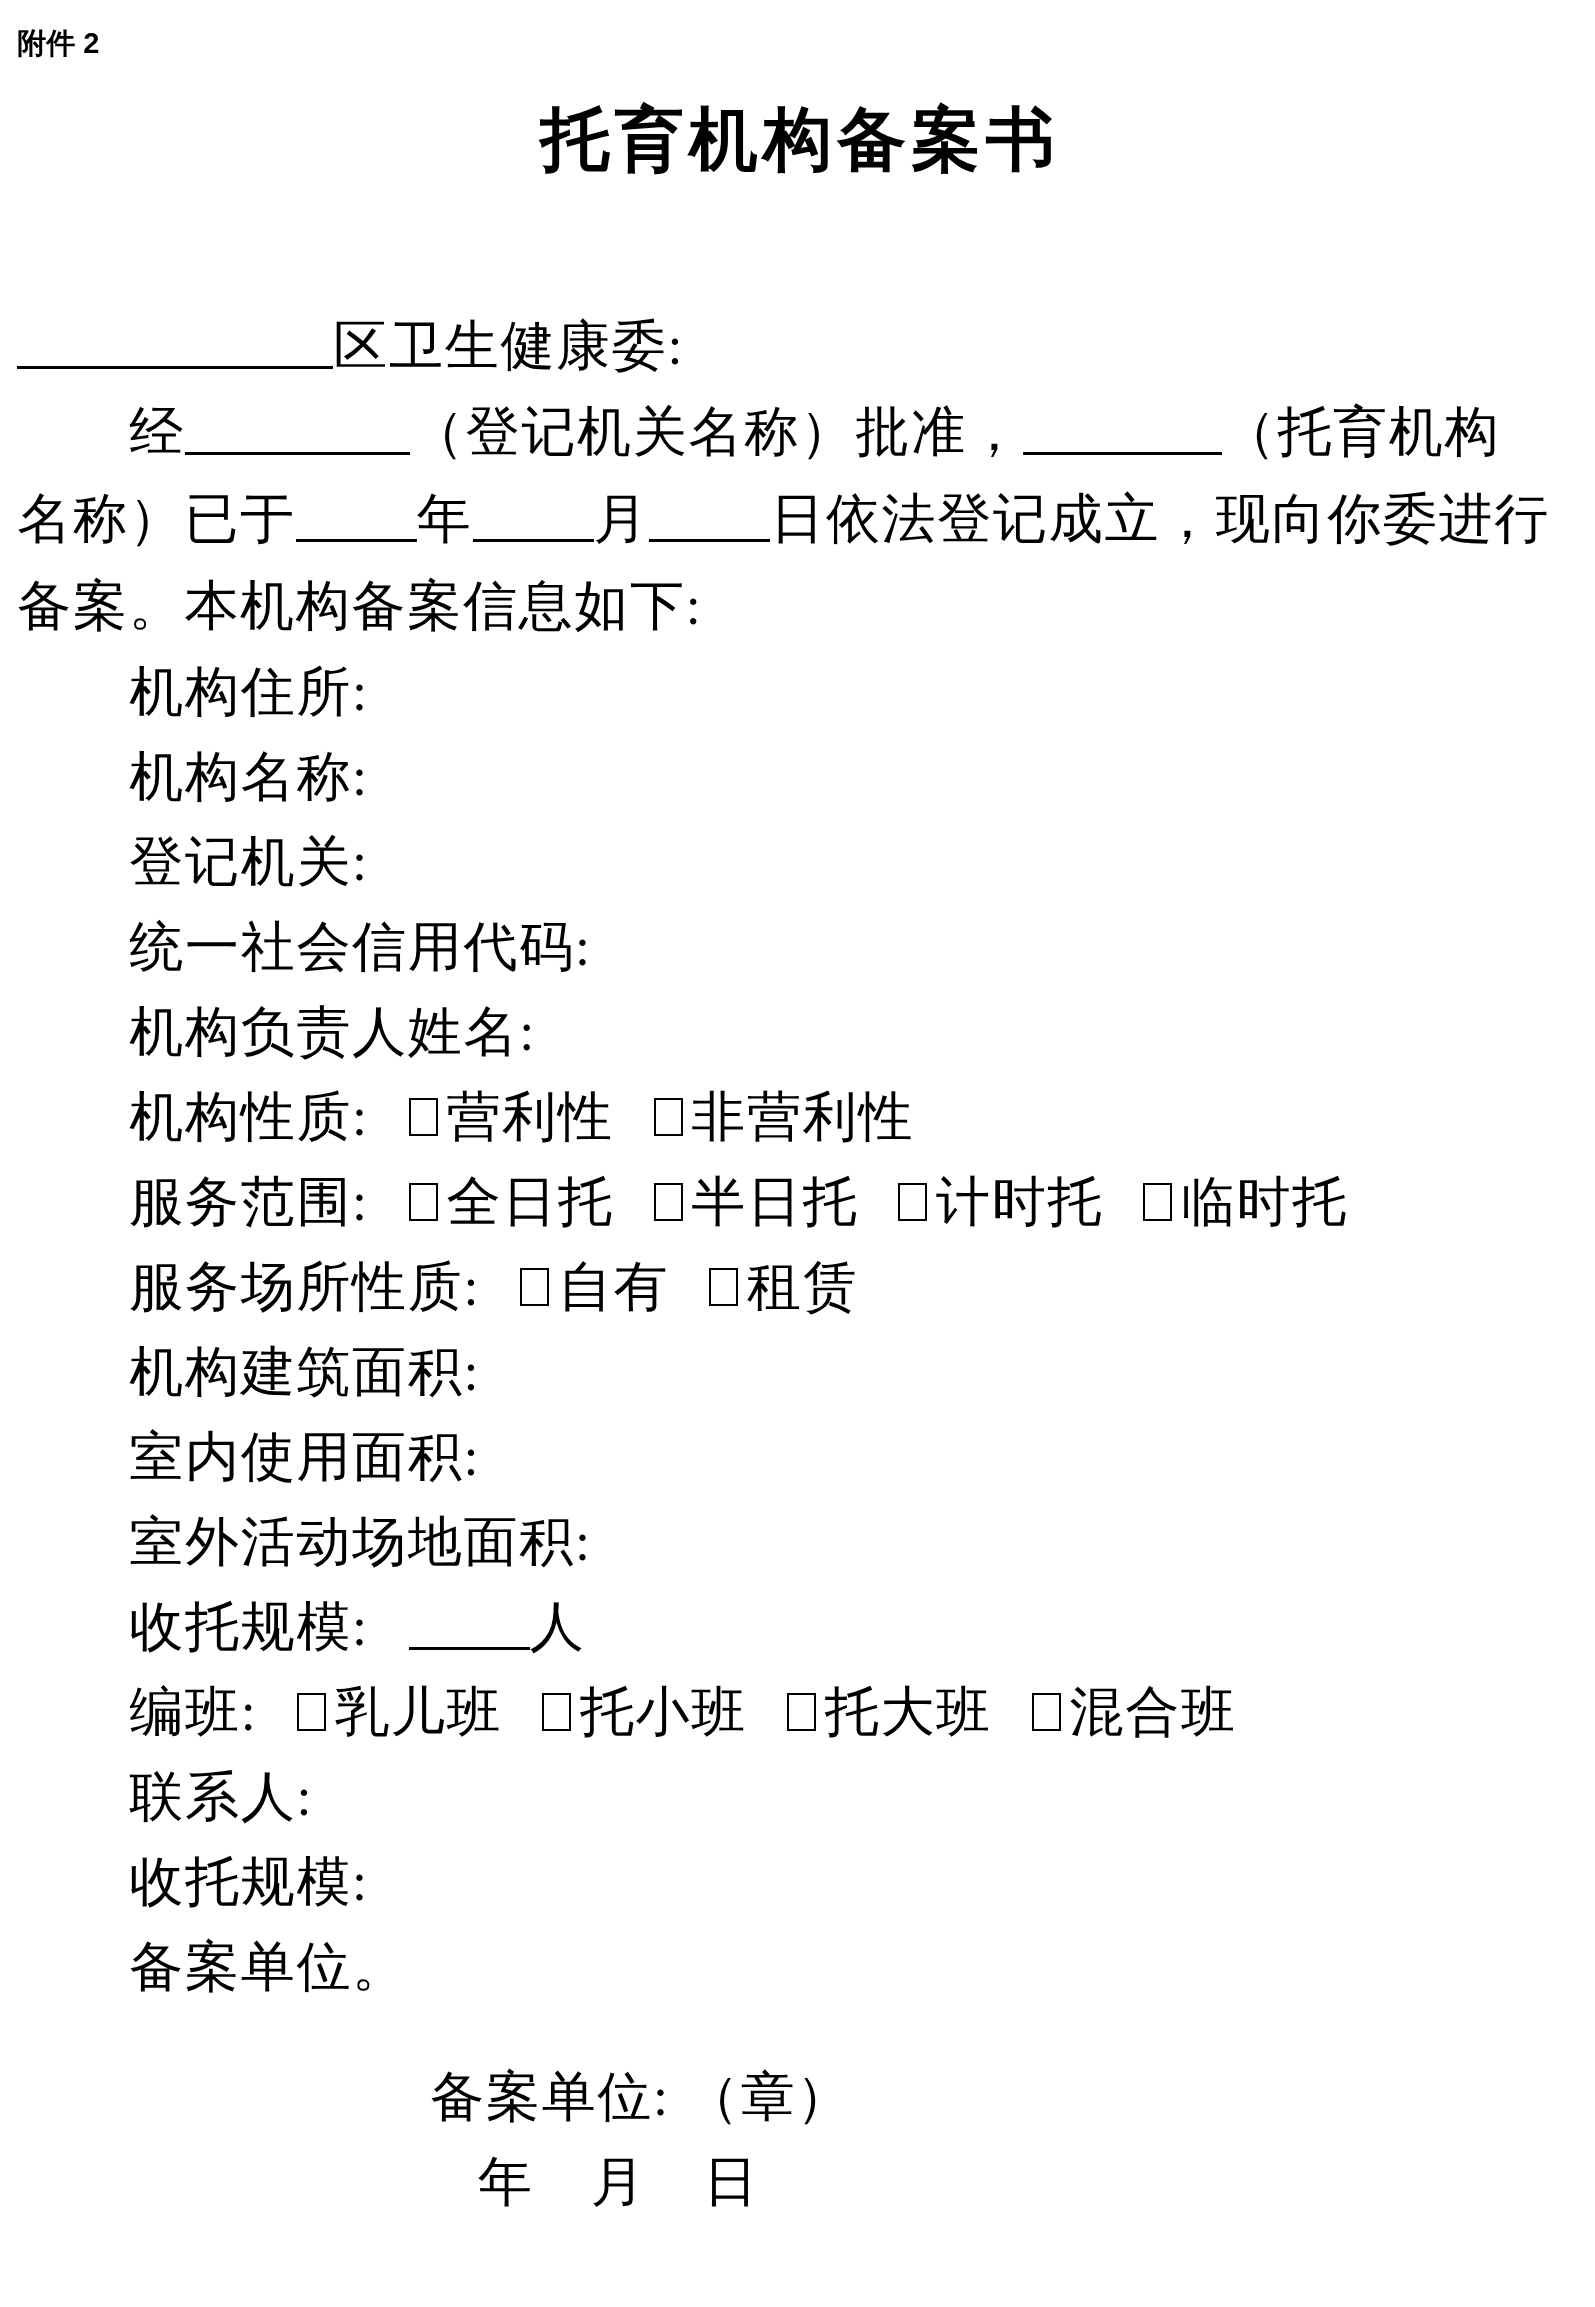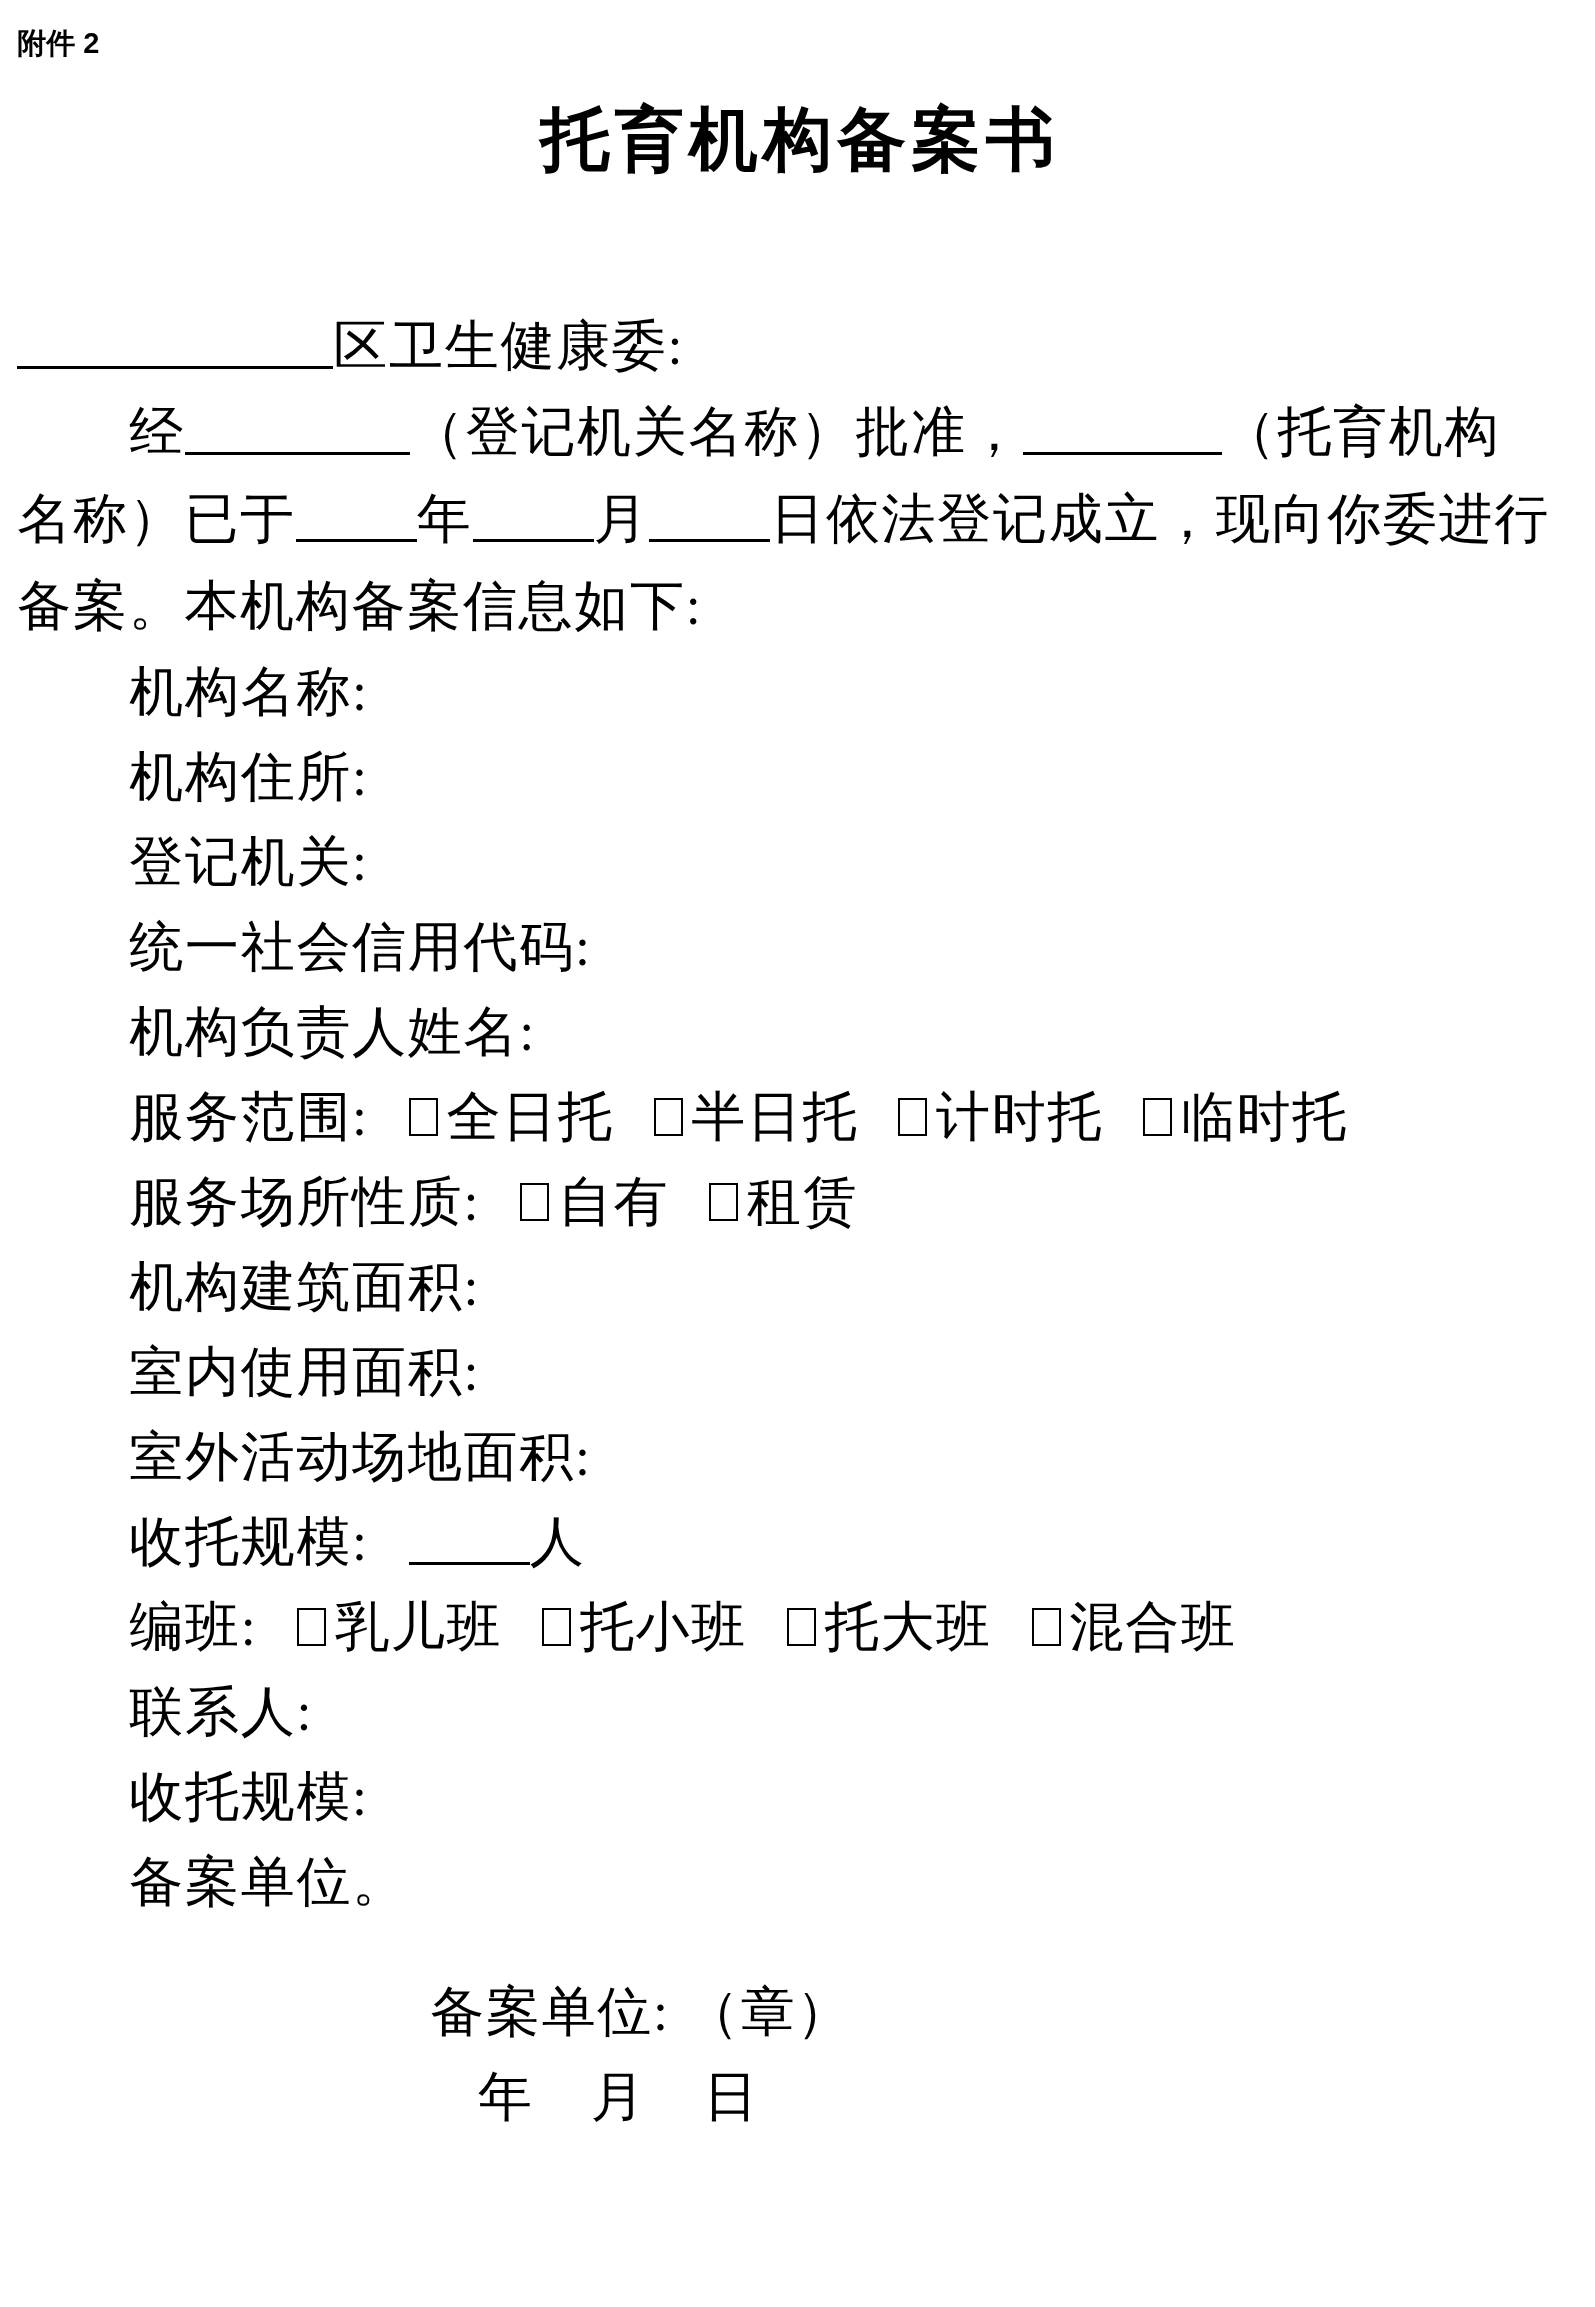--- a/index.html
+++ b/index.html
@@ -59,31 +59,32 @@
   <h1 class="title">托育机构备案书</h1>
 
   <div class="salutation bodytext"><span class="blank w365"></span><span>区卫生健康委:</span></div>
 
   <div class="para bodytext">
     <div class="pline"><span class="indent"></span><span>经</span><span class="blank w260"></span><span>（登记机关名称）批准，</span><span class="blank w230"></span><span>（托育机构</span></div>
     <div class="pline"><span>名称）已于</span><span class="blank w140"></span><span>年</span><span class="blank w140"></span><span>月</span><span class="blank w140"></span><span>日依法登记成立，现向你委进行</span></div>
     <div class="pline"><span>备案。本机构备案信息如下:</span></div>
   </div>
 
+  <div class="field bodytext"><span>机构住所:</span></div>
+
   <div class="field bodytext"><span>机构名称:</span></div>
-
-  <div class="field bodytext"><span>机构住所:</span></div>
 
   <div class="field bodytext"><span>登记机关:</span></div>
 
   <div class="field bodytext"><span>统一社会信用代码:</span></div>
 
   <div class="field bodytext"><span>机构负责人姓名:</span></div>
 
 
+  <div class="field bodytext"><span>机构性质:</span><span class="opt"><span class="cb"></span><span>营利性</span></span><span class="opt"><span class="cb"></span><span>非营利性</span></span></div>
 
   <div class="field bodytext"><span>服务范围:</span><span class="opt"><span class="cb"></span><span>全日托</span></span><span class="opt"><span class="cb"></span><span>半日托</span></span><span class="opt"><span class="cb"></span><span>计时托</span></span><span class="opt"><span class="cb"></span><span>临时托</span></span></div>
 
   <div class="field bodytext"><span>服务场所性质:</span><span class="opt"><span class="cb"></span><span>自有</span></span><span class="opt"><span class="cb"></span><span>租赁</span></span></div>
 
   <div class="field bodytext"><span>机构建筑面积:</span></div>
 
   <div class="field bodytext"><span>室内使用面积:</span></div>
 
   <div class="field bodytext"><span>室外活动场地面积:</span></div>

